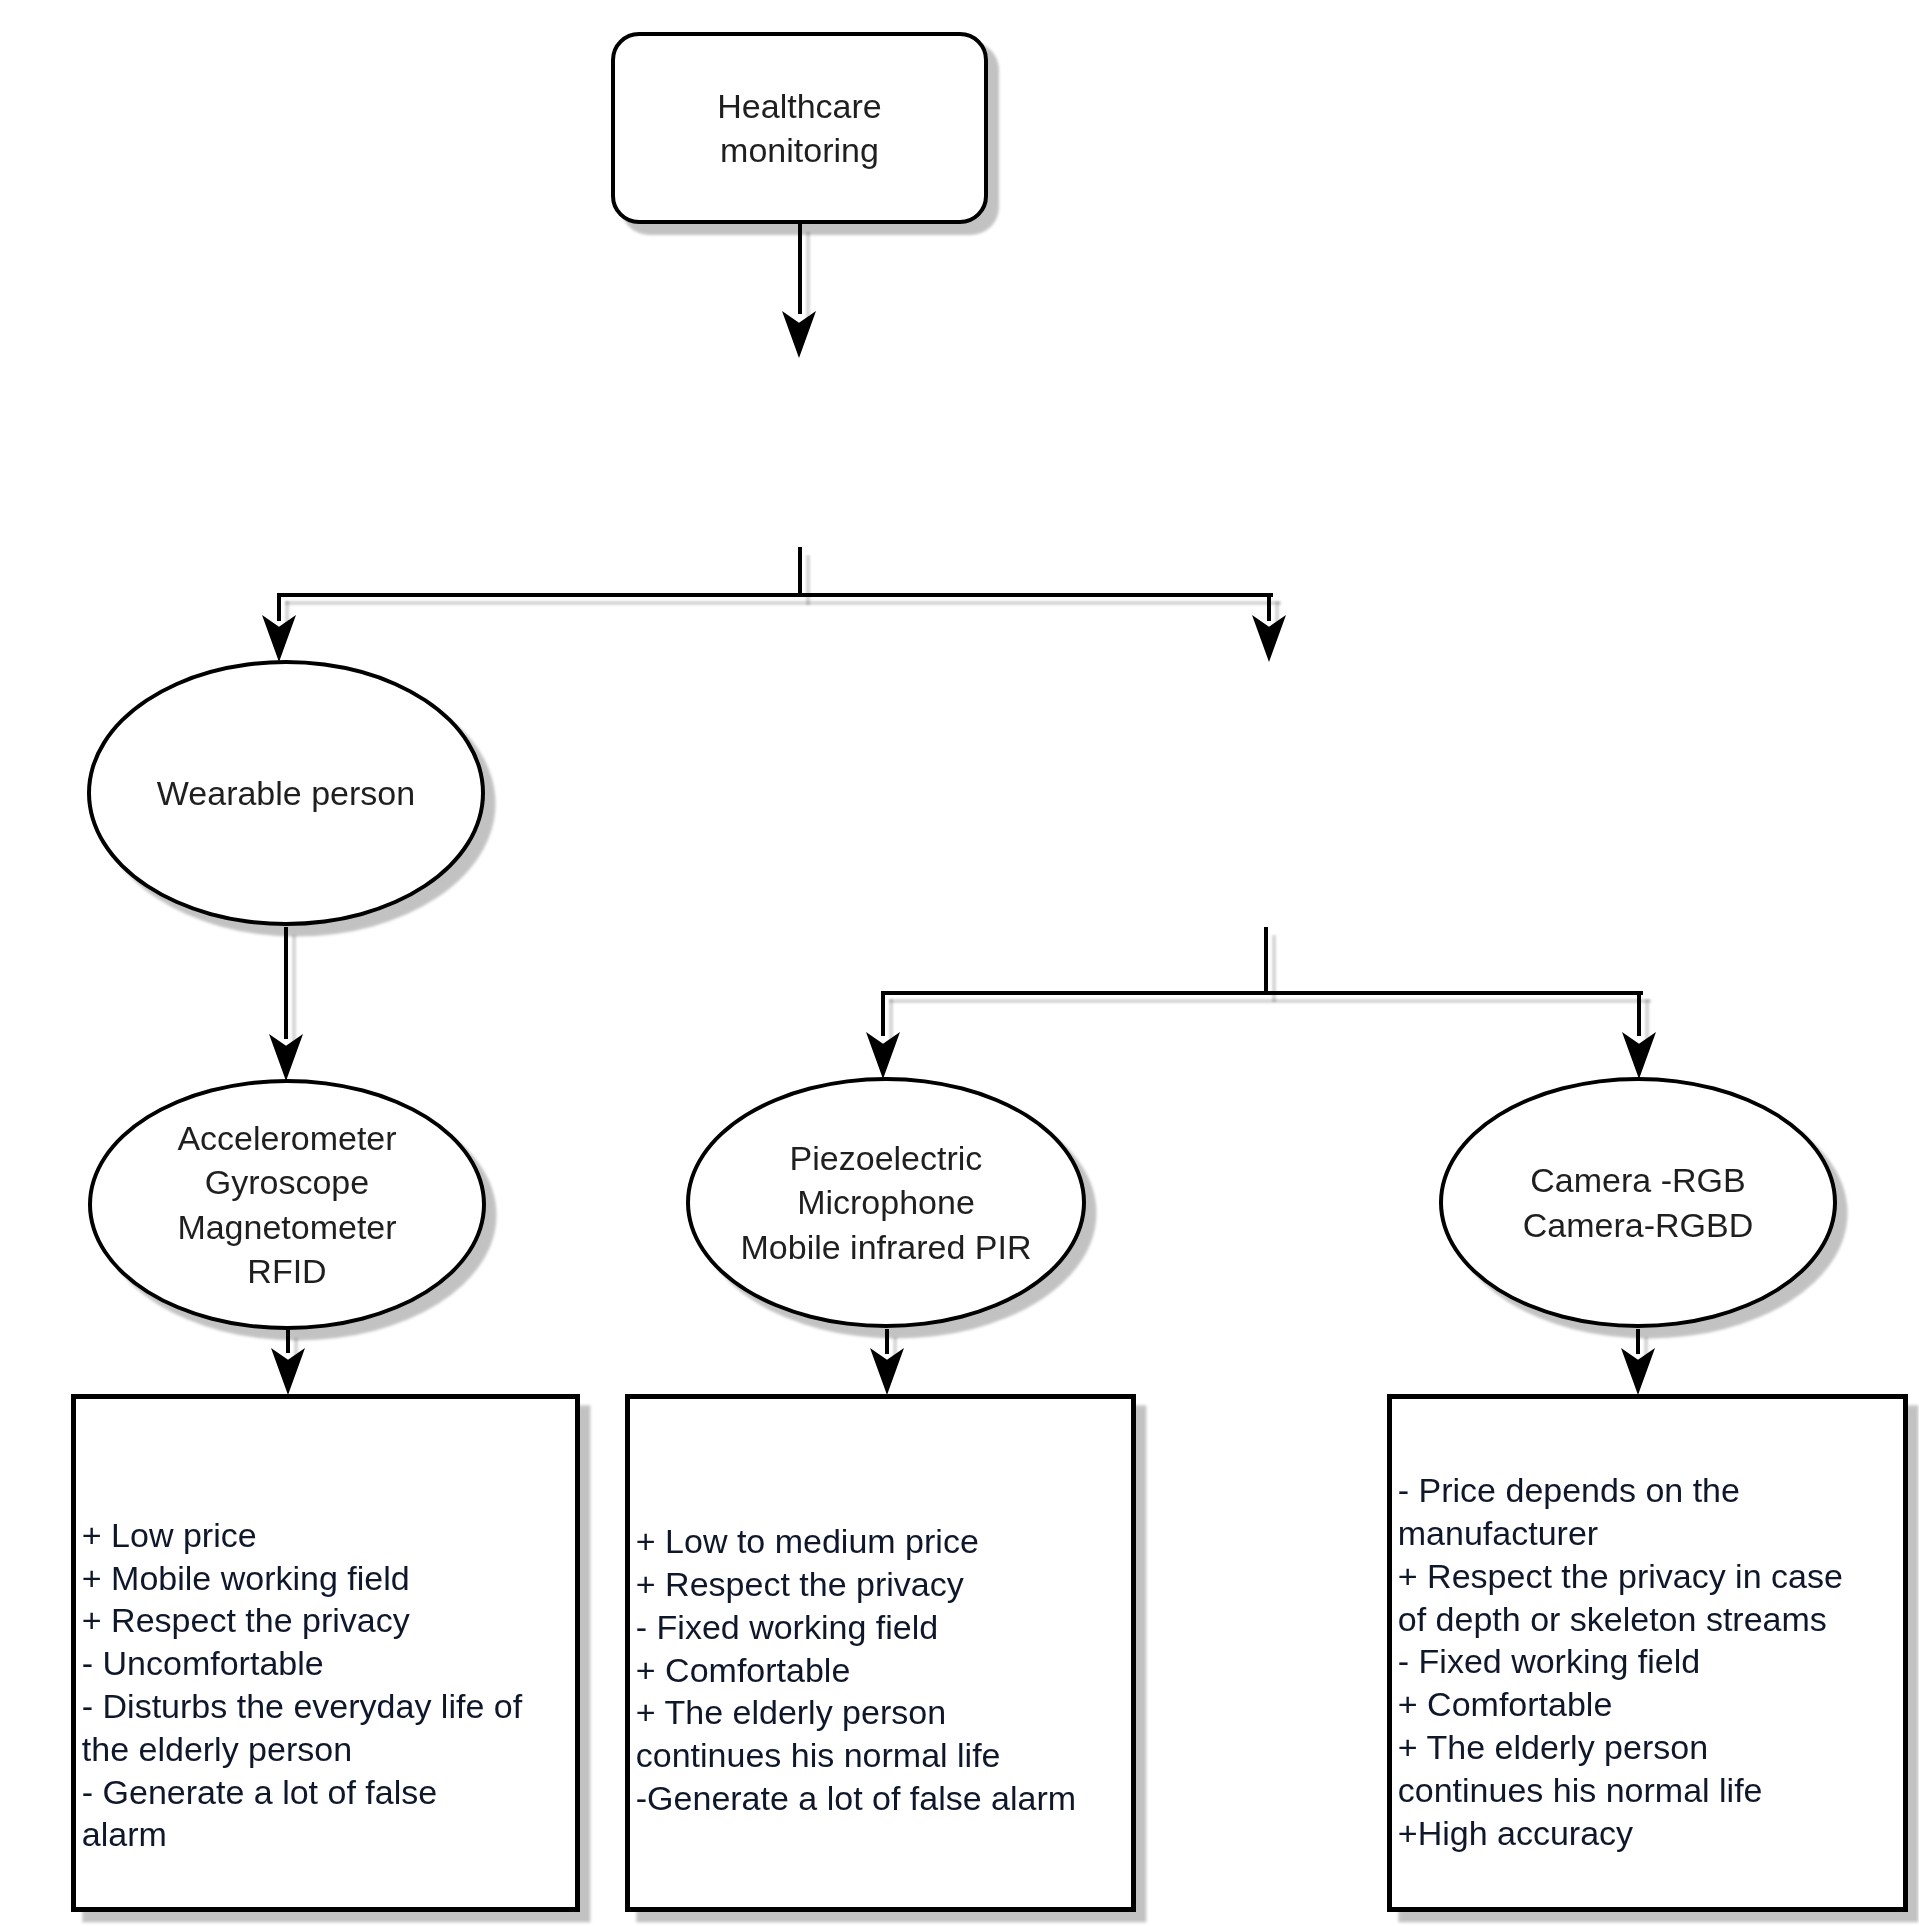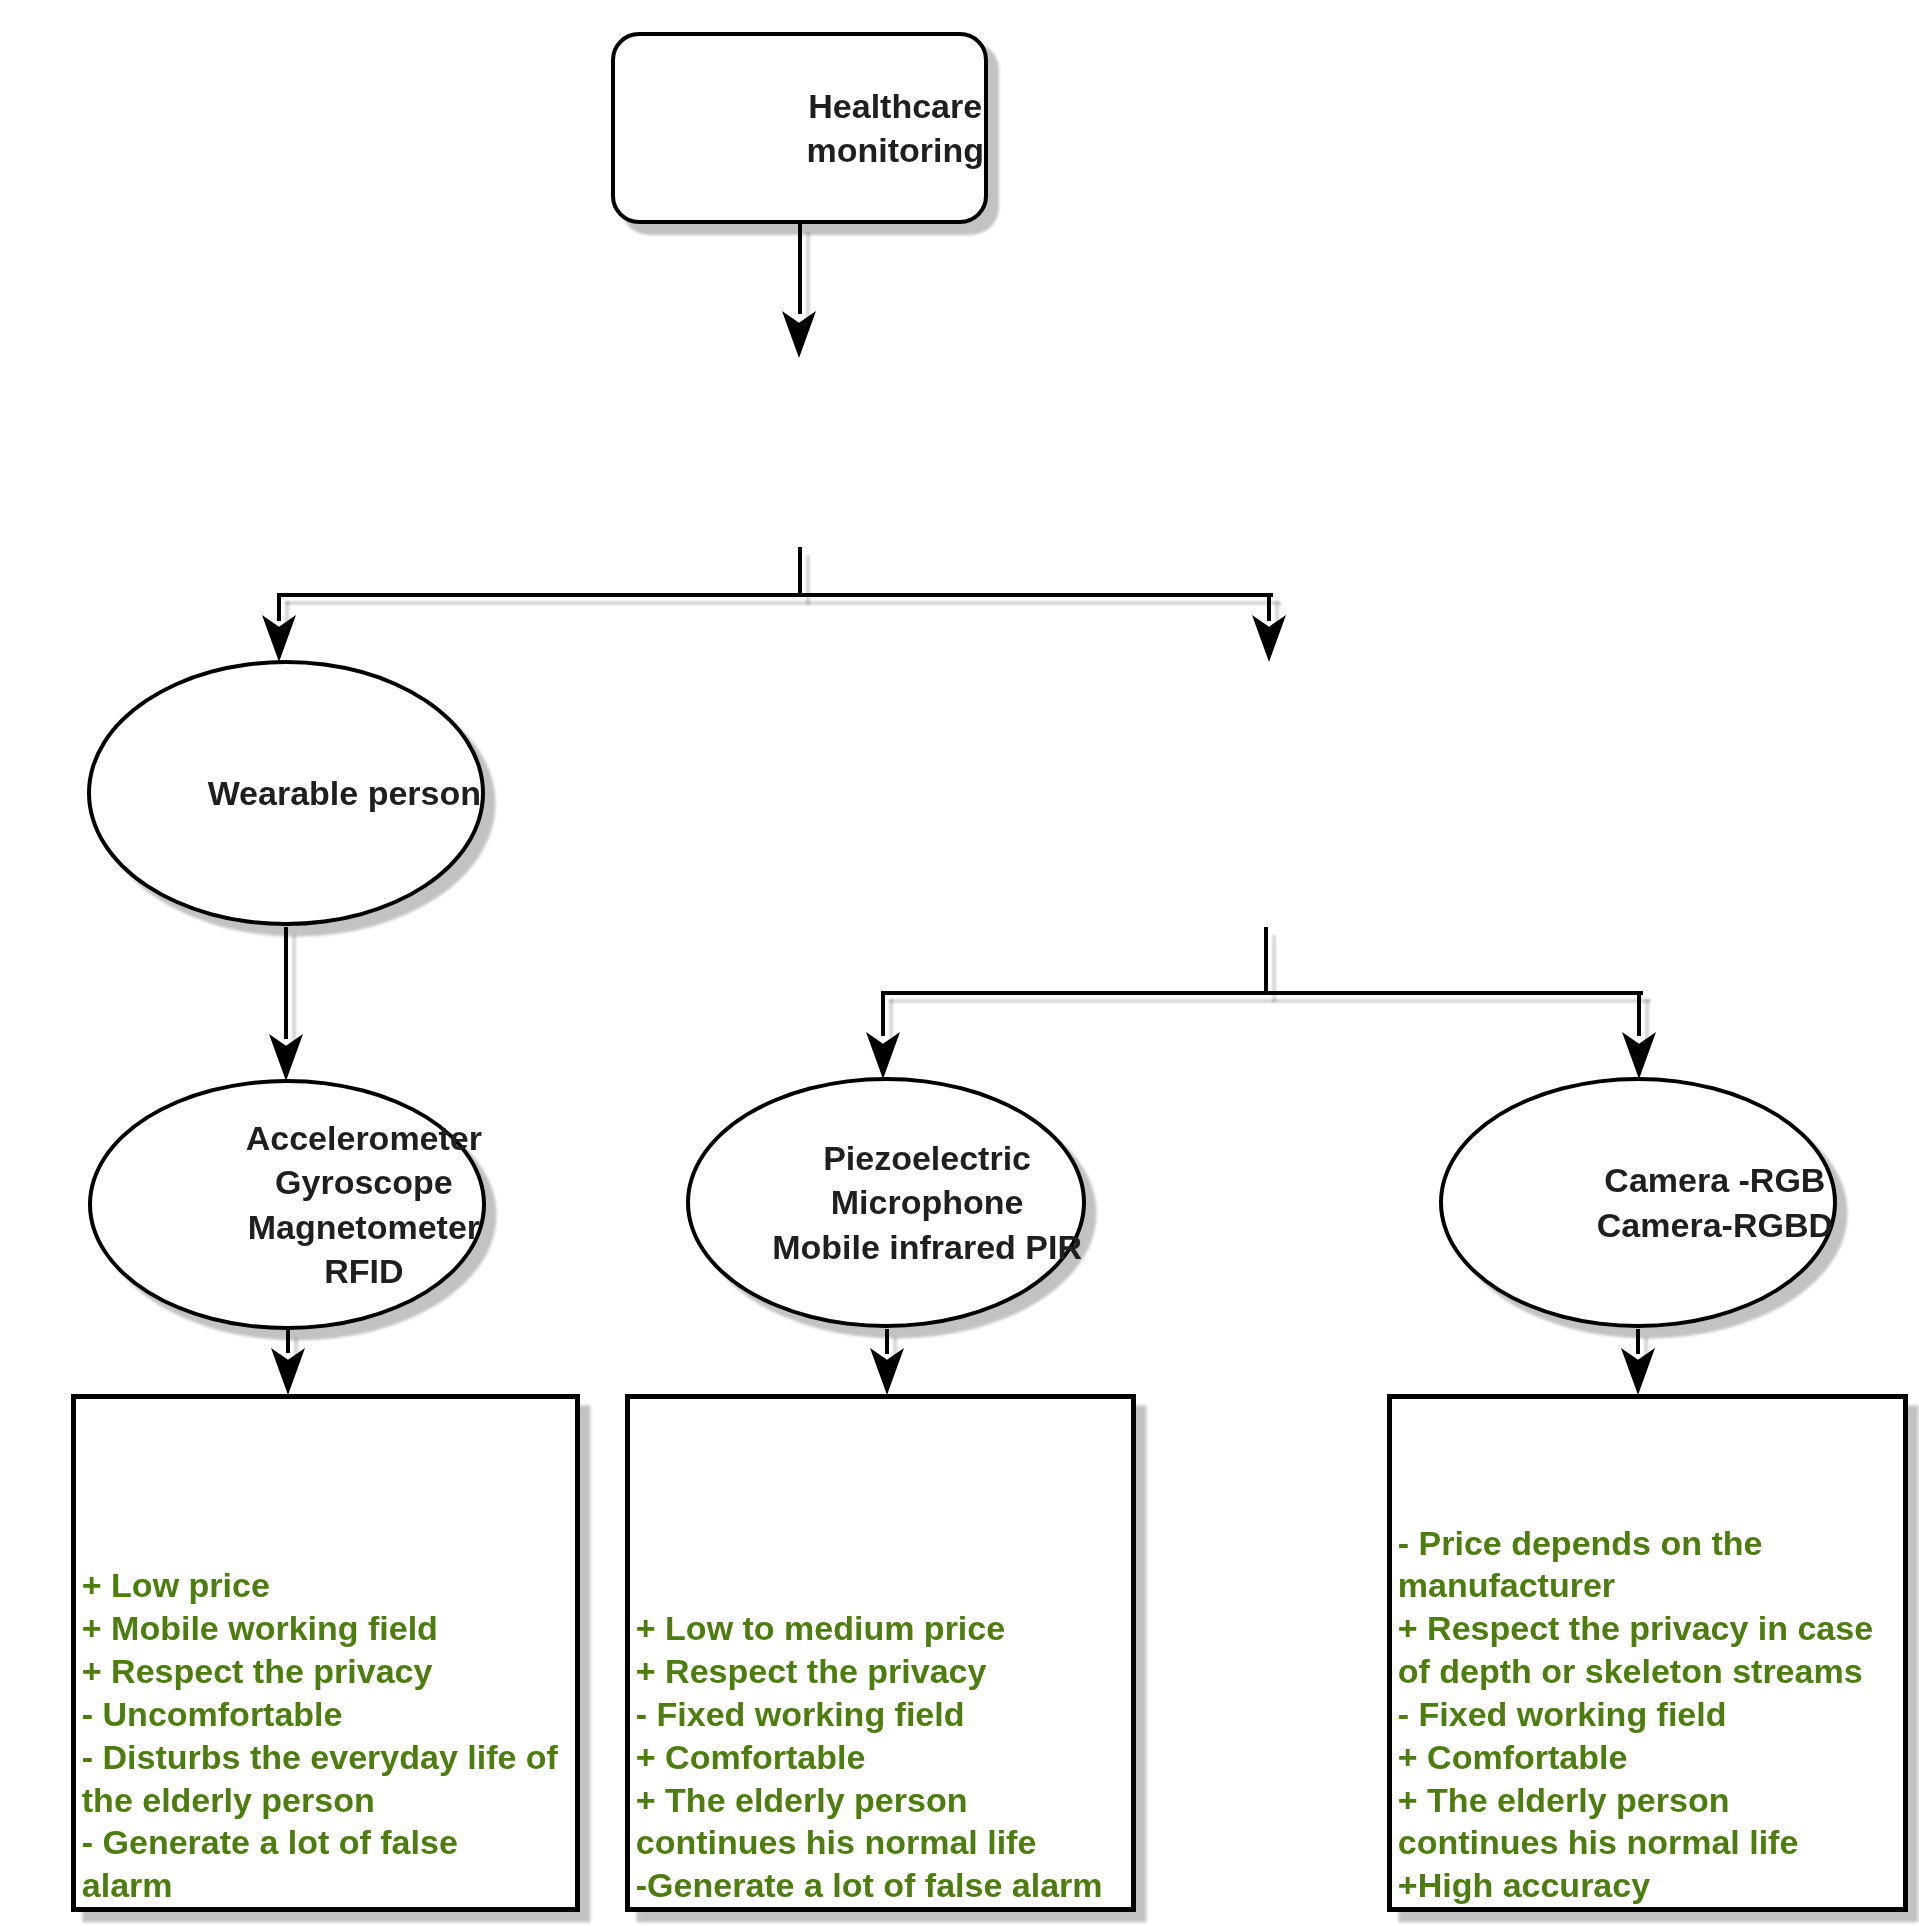--- a/index.html
+++ b/index.html
@@ -9,40 +9,39 @@
     height: 1926px;
     background: #ffffff;
     font-family: "Liberation Sans", "DejaVu Sans", sans-serif;
     overflow: hidden;
   }
   .shape {
     position: absolute;
     background: #ffffff;
     display: flex;
     align-items: center;
-    justify-content: flex-end;
+    justify-content: center;
     text-align: center;
     box-shadow: 10.5px 10.5px 2.9px rgba(0,0,0,0.24);
     box-sizing: border-box;
-    font-weight: bold;
   }
   .rrect   { border: 4.1px solid #000; border-radius: 28px; }
   .ellipse { border: 4.7px solid #000; border-radius: 50%; }
   .rect    { border: 5.2px solid #000; flex-direction: column; align-items: flex-start; }
   .label {
     white-space: pre-line;
     font-size: 34px;
     line-height: 1.3;
     color: #1f1f1f;
   }
   .list {
     white-space: pre-line;
     font-size: 34px;
     line-height: 1.26;
-    color: #4d7c0f;
+    color: #0f172a;
     text-align: left;
     width: 100%;
     padding: 0 5.8px;
     box-sizing: border-box;
   }
   .pad-l { padding-top: 64px; }
   .pad-m { padding-top: 34px; }
   .pad-r { padding-top: 17.5px; }
   .line {
     position: absolute;

